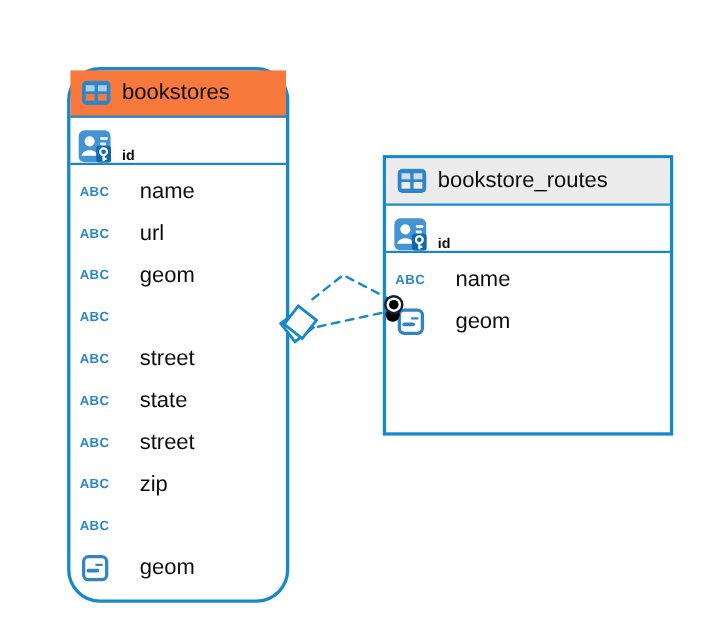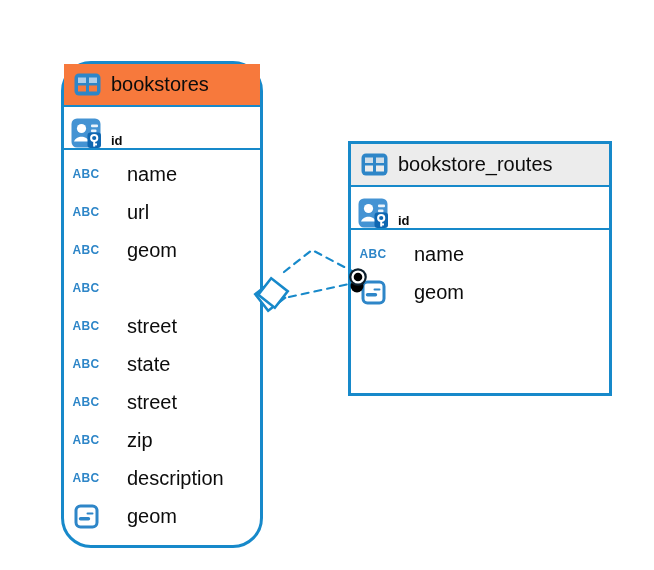--- a/index.html
+++ b/index.html
@@ -94,21 +94,20 @@
       <div class="crow">
         <span class="ic abc">ABC</span>
         <span class="lbl">street</span>
       </div>
       <div class="crow">
         <span class="ic abc">ABC</span>
         <span class="lbl">zip</span>
       </div>
       <div class="crow">
         <span class="ic abc">ABC</span>
-        <span class="lbl">description</span>
       </div>
       <div class="crow">
         <span class="ic">
           <svg width="25" height="25" viewBox="0 0 25 25">
             <rect x="2" y="2" width="21" height="21" rx="4.5" fill="#fff" stroke="#2e86c8" stroke-width="3"></rect>
             <line x1="13.5" y1="9.5" x2="18.5" y2="9.5" stroke="#2e86c8" stroke-width="2" stroke-linecap="round"></line>
             <line x1="6.5" y1="14.8" x2="14.5" y2="14.8" stroke="#2e86c8" stroke-width="3.4" stroke-linecap="round"></line>
           </svg>
         </span>
         <span class="lbl">geom</span>

